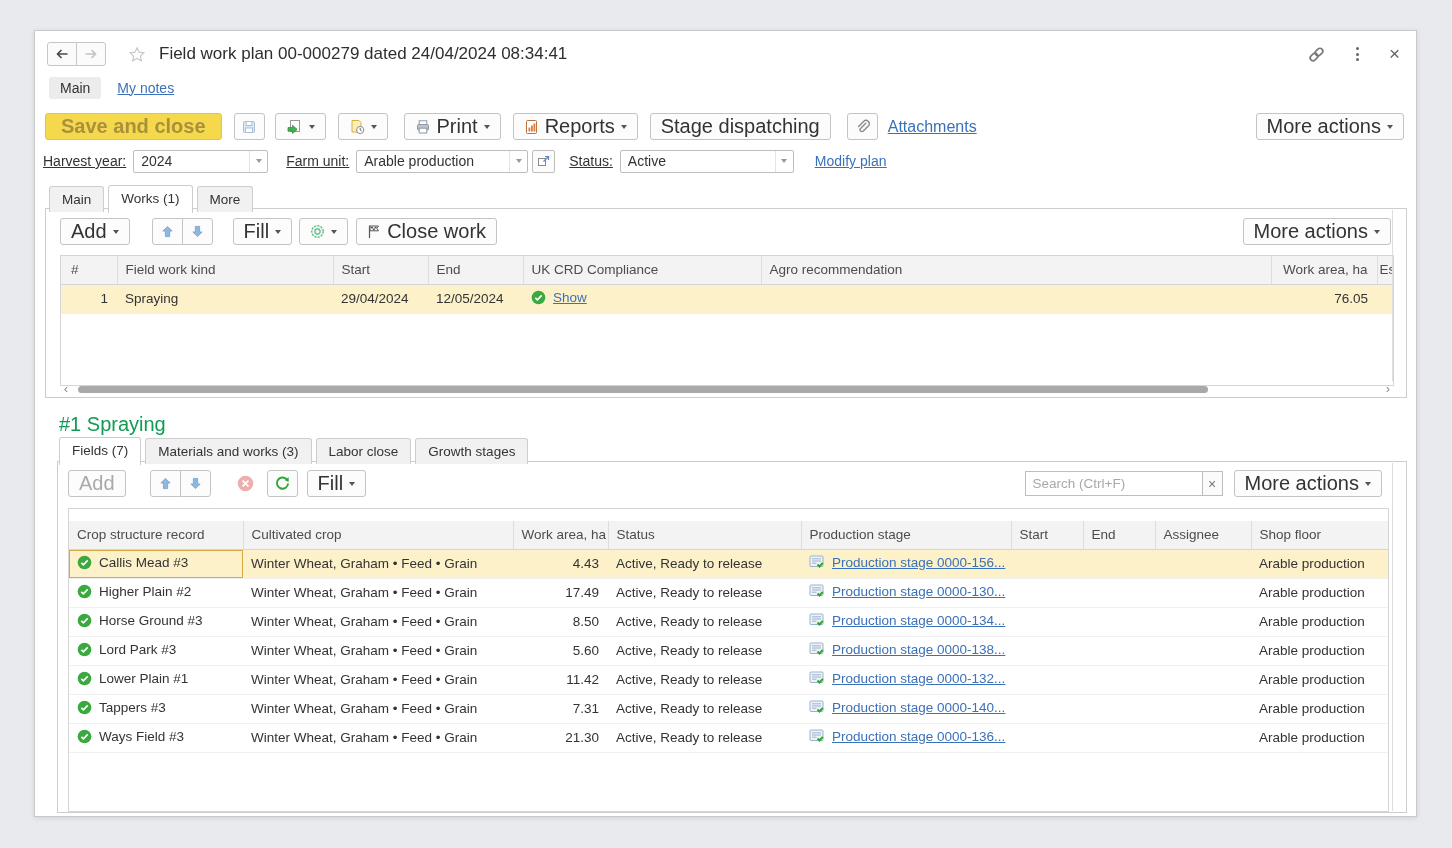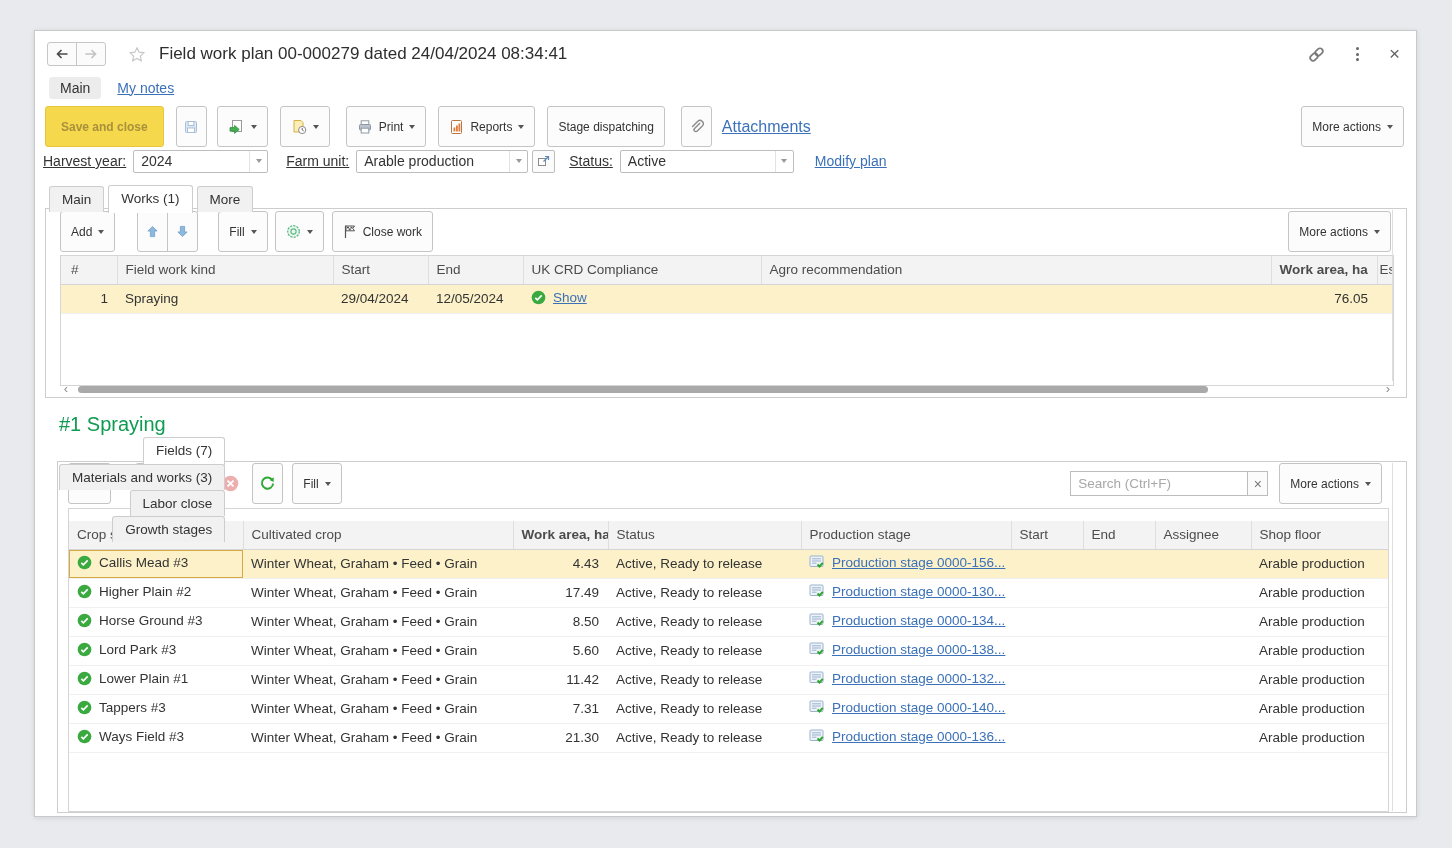--- a/index.html
+++ b/index.html
@@ -20,22 +20,22 @@
   .kebab i { width:3px; height:3px; border-radius:50%; background:#666; }
   .win-close { font-size:19px; color:#666; line-height:16px; }
 
   
   .top-tabs { position:absolute; left:14px; top:45px; height:23px; display:flex; align-items:center; gap:16px; font-size:14px; }
   .top-tab-active { background:#ececec; border-radius:3px; padding:3px 11px; color:#333; }
   .link { color:#3b71b8; text-decoration:underline; cursor:pointer; }
 
   
   .cmd-bar { position:absolute; left:10px; top:82px; right:12px; height:27px; display:flex; align-items:center; }
-  .btn { height:41px; border:1px solid #c4c4c4; border-radius:3px; background:#fcfcfc; padding:0 10px;
-         font-size:12px; color:#333; display:inline-flex; align-items:center; gap:6px; white-space:nowrap; }
+  .btn { height:27px; border:1px solid #c4c4c4; border-radius:3px; background:#fcfcfc; padding:0 10px;
+         font-size:20px; color:#333; display:inline-flex; align-items:center; gap:6px; white-space:nowrap; }
   .btn-yellow { background:#f6d84c; border-color:#e6c63b; color:#a8913d; font-weight:bold; padding:0 15px; }
   .icon-btn { width:31px; padding:0; justify-content:center; }
   .caret { width:0; height:0; border-left:3.5px solid transparent; border-right:3.5px solid transparent; border-top:4px solid #555; }
   .caret.lt { border-top-color:#999; }
   .g12 { margin-left:12px; } .g10 { margin-left:10px; } .g16 { margin-left:16px; }
   .cmd-right { margin-left:auto; }
   .btn.disabledish { color:#a9a9a9; }
 
   
   .form-row { position:absolute; left:8px; top:118px; right:12px; height:24px; display:flex; align-items:center; font-size:14px;text-decoration:underline; }
@@ -60,21 +60,21 @@
 
   
   .tbl-box { position:absolute; border:1px solid #d5d5d5; background:#fff; overflow:hidden; }
   table { border-collapse:collapse; table-layout:fixed; font-size:13.5px; }
   th { background:#f3f3f3; color:#4c4c4c; font-weight:normal; text-align:left; padding:6px 8px;
        border-right:1px solid #dedede; border-bottom:1px solid #d5d5d5; white-space:nowrap; overflow:hidden; height:28px; }
   th:last-child { border-right:none; }
   td { padding:0 8px; height:29px; border-bottom:1px solid #f0f0f0; white-space:nowrap; overflow:hidden; vertical-align:middle; }
   .num { text-align:right; }
   td.num { padding-right:9px; }
-  th.num { padding-right:9px;font-weight:bold; }
+  th.num { padding-right:9px; }
   tr.sel td { background:#fcf1c9; }
   td.cur-cell { background:#f5dc84; }
   td.focus-cell { background:#f8df93; box-shadow:inset 0 0 0 1px #d8a845; }
   .cellwrap { display:inline-flex; align-items:center; gap:7px; }
   a.tbl-link { color:#3b71b8; text-decoration:underline; cursor:pointer; }
 
   
   .hscroll { position:absolute; left:14px; bottom:2px; width:1334px; height:12px; display:flex; align-items:center; }
   .hs-arrow { width:12px; text-align:center; color:#8d8d8d; font-size:13px; line-height:10px; }
   .hs-thumb { height:7px; width:1130px; margin-left:6px; background:#a9a9a9; border-radius:4px; }
@@ -322,21 +322,21 @@
 
     <div class="hscroll">
       <span class="hs-arrow">‹</span>
       <span class="hs-thumb"></span>
       <span class="hs-arrow hs-right">›</span>
     </div>
   </div>
 
   <div class="detail-title">#1 Spraying</div>
 
-  <div class="tabstrip" style="left:24px; top:406px;flex-direction:column;">
+  <div class="tabstrip" style="left:24px; top:406px;">
     <span class="tab active">Fields (7)</span>
     <span class="tab">Materials and works (3)</span>
     <span class="tab">Labor close</span>
     <span class="tab">Growth stages</span>
   </div>
 
   <div class="panel fields-panel">
     <div class="panel-toolbar" style="left:10px; right:24px; top:8px; height:27px;">
       <button class="btn disabledish">Add</button>
       <button class="btn icon-btn" style="margin-left:24px; border-radius:3px 0 0 3px;">

